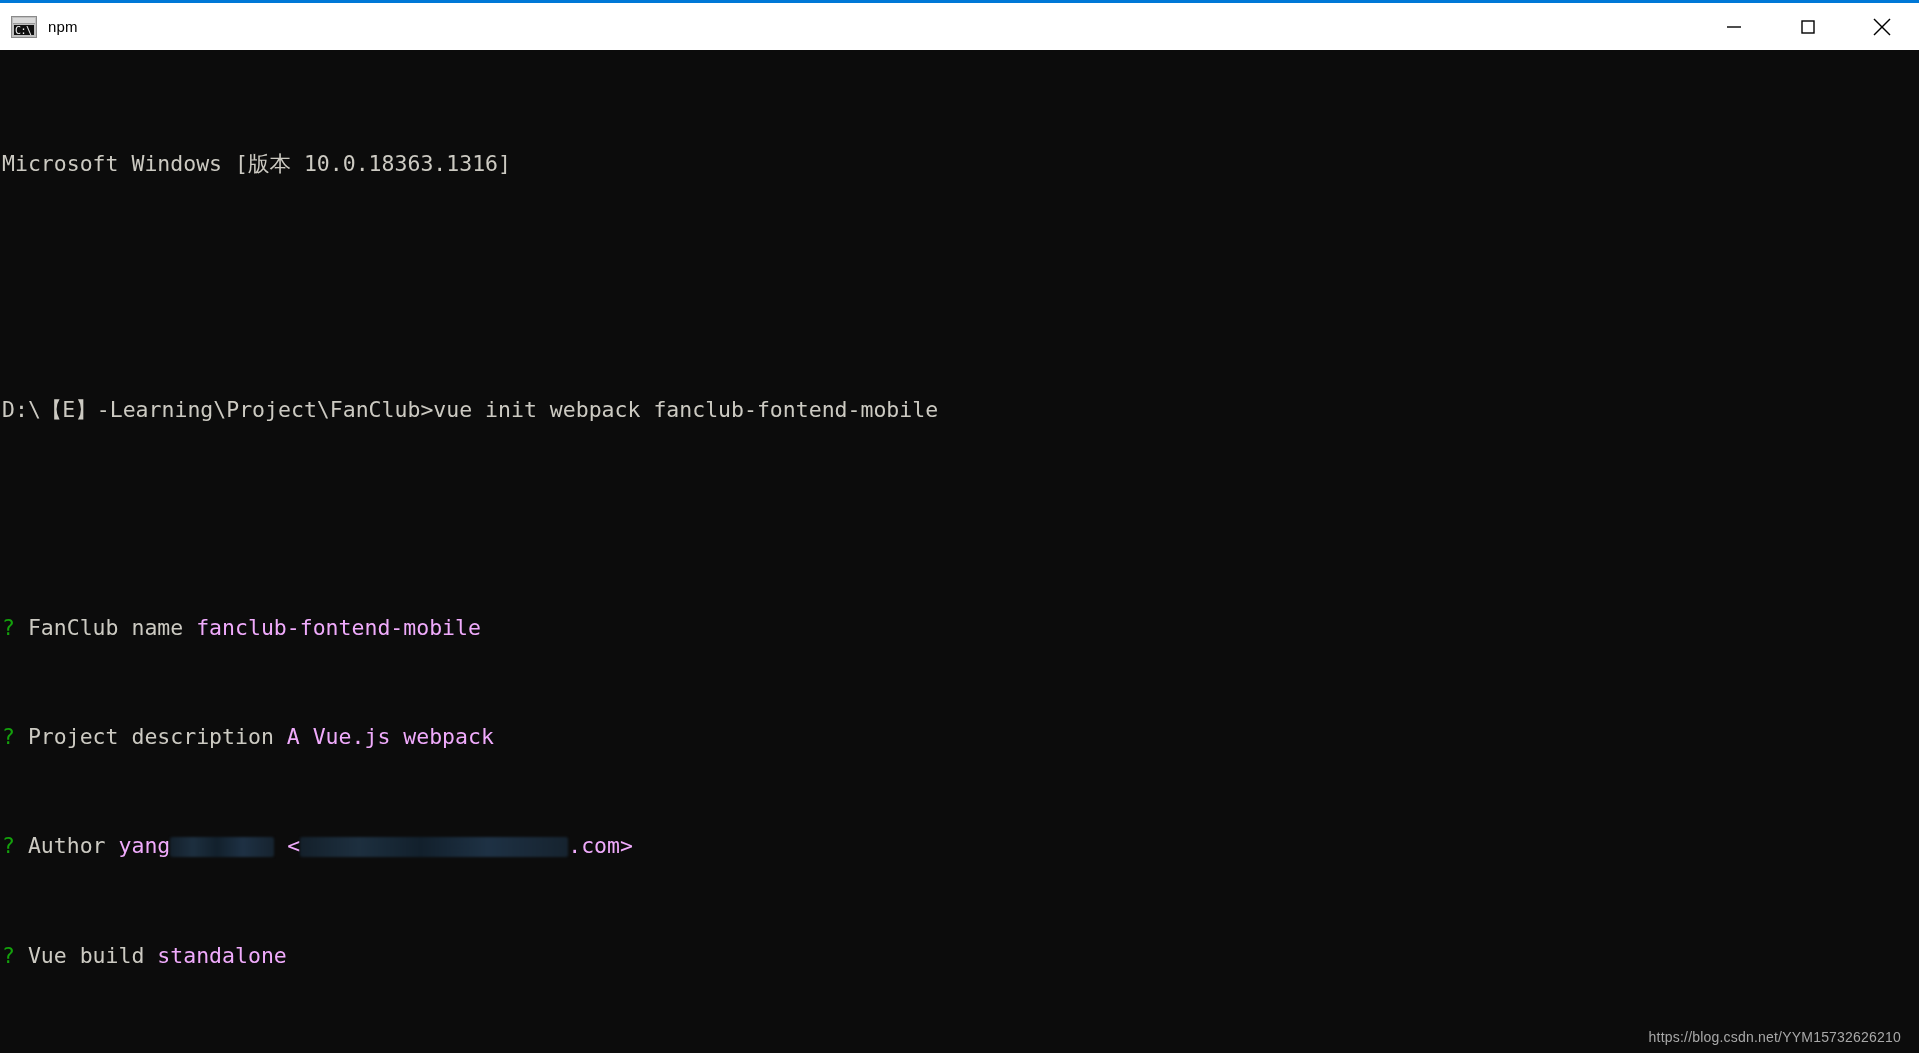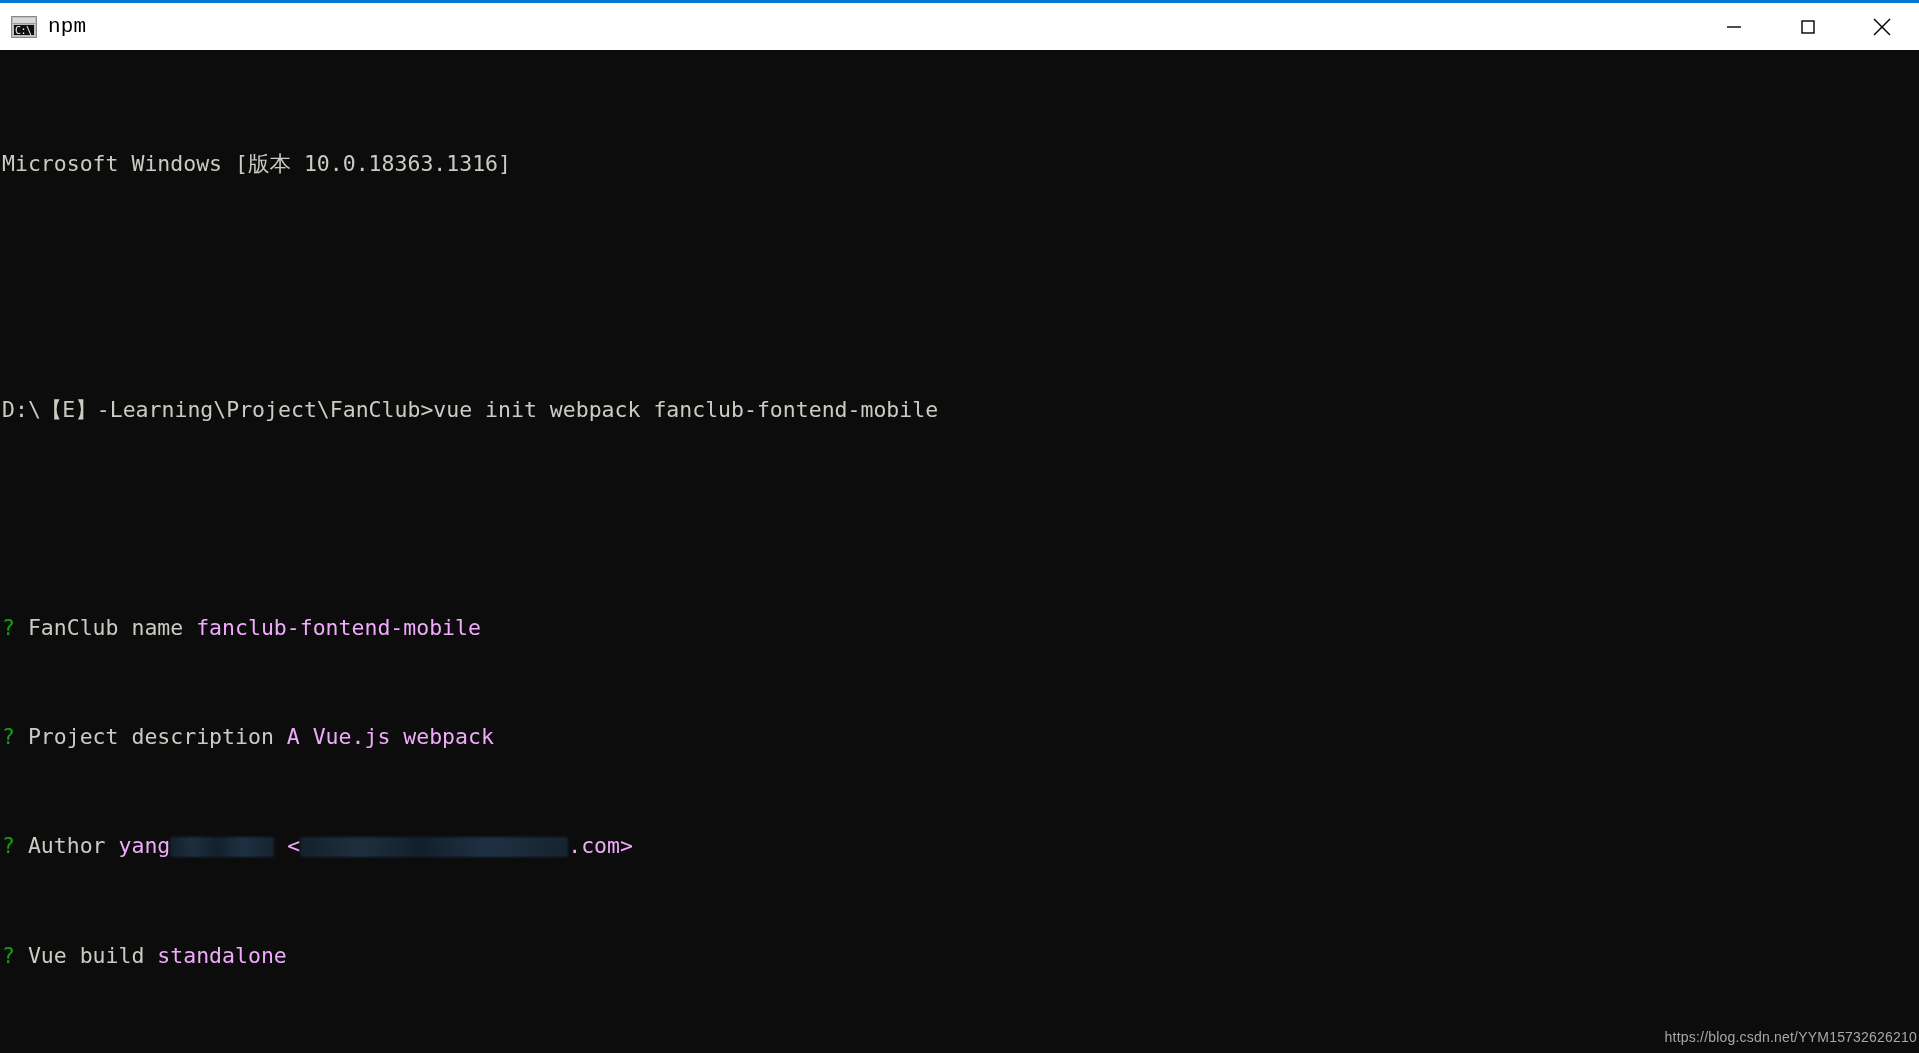--- a/index.html
+++ b/index.html
@@ -64,22 +64,22 @@
     background: #101010;
     color: #f2f2f2;
     font-size: 10px;
     line-height: 11px;
     font-family: "DejaVu Sans Mono", monospace;
     letter-spacing: -0.5px;
     padding-left: 1px;
     overflow: hidden;
   }
   .app-title {
-    font-family: Liberation Mono, monospace;
-    font-size: 21px;
+    font-family: Liberation Sans, sans-serif;
+    font-size: 15px;
     color: #000000;
     letter-spacing: 0.2px;
   }
   .titlebar-right {
     display: flex;
     align-items: stretch;
     height: 100%;
   }
   .winbtn {
     width: 74px;
@@ -117,21 +117,21 @@
     height: 20px;
     background: linear-gradient(90deg,#14202b 0%,#1d2f3f 22%,#12202c 45%,#1e3144 70%,#16232f 100%);
     filter: blur(1.2px);
     border-radius: 2px;
   }
   .redact.r1 { width: 104px; }
   .redact.r2 { width: 268px; }
 
   .watermark {
     position: absolute;
-    right: 2px;
+    right: 18px;
     bottom: 2px;
     font-family: "Liberation Sans", sans-serif;
     font-size: 14px;
     color: #a8a8a8;
     background: #0c0c0c;
     letter-spacing: 0.2px;
   }
 </style>
 </head>
 <body>

